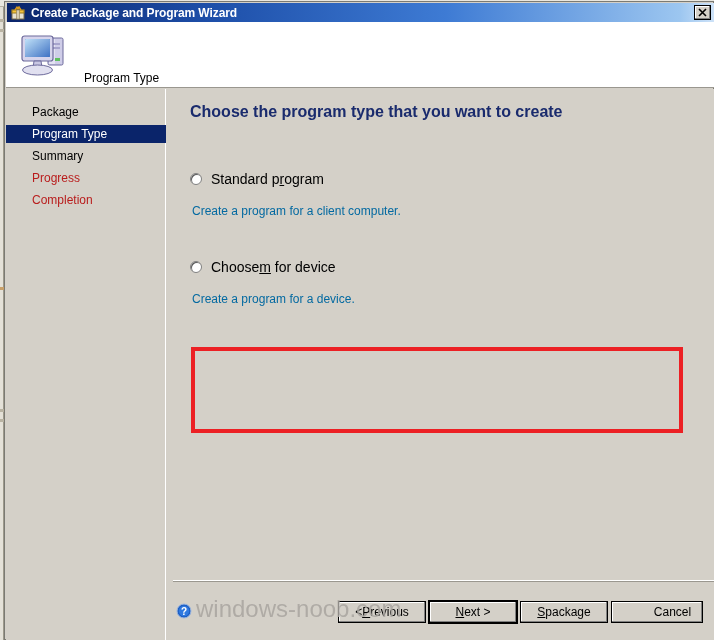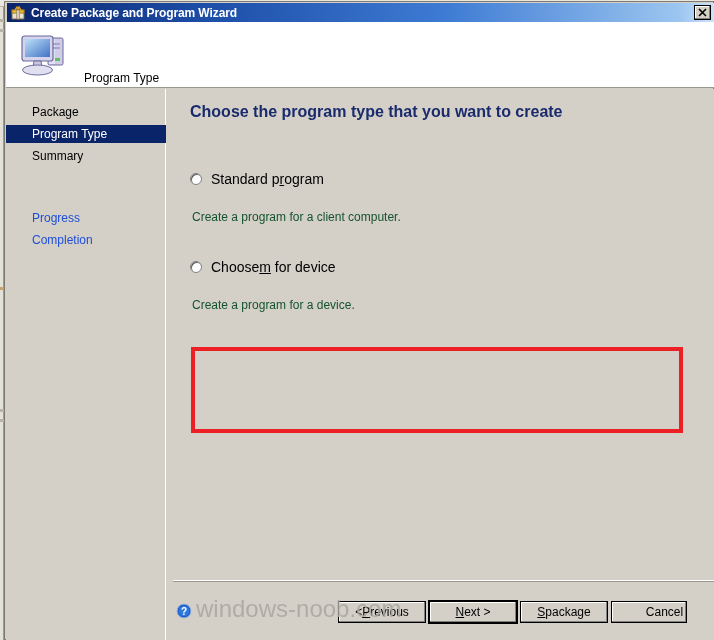--- a/index.html
+++ b/index.html
@@ -158,22 +158,21 @@
     font-size: 12px;
     color: #000000;
     white-space: nowrap;
     cursor: default;
   }
   .nav-item.active {
     background: #0a246a;
     color: #ffffff;
   }
   .nav-item.disabled {
-    color: #1d4ed8;
-    margin-top: 40px;
+    color: #b91c1c;
   }
 
   
   #content-pane {
     position: absolute;
     left: 167px; top: 0;
     width: 541px;
     height: 432px;
   }
   #content-heading {
@@ -217,22 +216,22 @@
   }
   .option-label {
     font-size: 14px;
     margin-left: 9px;
     color: #000000;
     white-space: nowrap;
     cursor: default;
   }
   .option-desc {
     font-size: 12px;
-    color: #14532d;
-    margin-top: 23px;
+    color: #0369a1;
+    margin-top: 17px;
     margin-left: 2px;
     line-height: 14px;
     max-width: 470px;
   }
   .accel { text-decoration: underline; }
 
   
   #highlight-box {
     position: absolute;
     left: 18px; top: 258px;
@@ -427,21 +426,21 @@
       <span class="accel">N</span>
       <span>ext &gt;</span>
     </div>
 
   <div class="dlg-button" style="left:515px; width:88px;">
       <span></span>
       <span class="accel">S</span>
       <span>package</span>
     </div>
 
-  <div class="dlg-button" style="left:606px; width:76px;padding-left:31px;">
+  <div class="dlg-button" style="left:606px; width:92px;padding-left:31px;">
       <span>Cancel</span>
       <span class="accel"></span>
       <span></span>
     </div>
 
 </div>
 
 <div id="watermark">windows-noob.com</div>
 
 </body></html>

